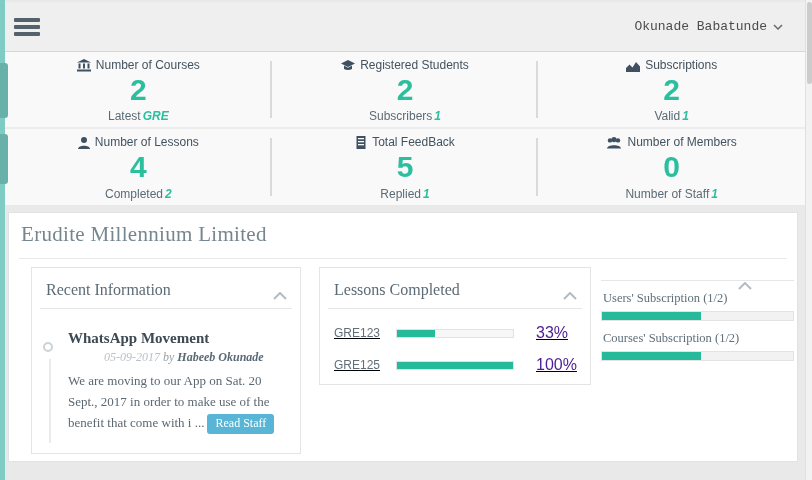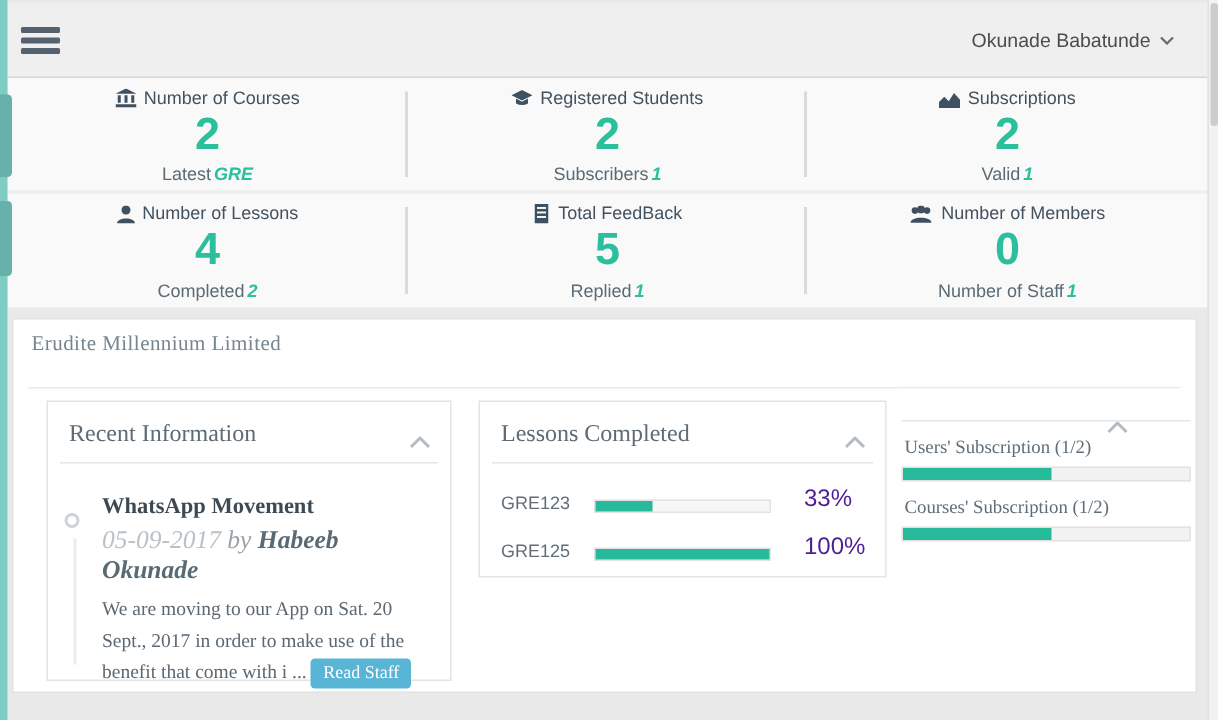--- a/index.html
+++ b/index.html
@@ -7,62 +7,62 @@
   body { position:relative; background:#e9e9e9; font-family:"Liberation Sans", sans-serif; }
 
   .left-strip { position:absolute; left:0; top:0; width:5px; height:480px; background:#7fccc5; z-index:5; }
   .strip-seg { position:absolute; left:0; width:8px; background:#68b1aa; border-radius:0 3px 3px 0; z-index:6; }
   .strip-seg.s1 { top:63px; height:55px; }
   .strip-seg.s2 { top:134px; height:50px; }
 
   .scrollbar { position:absolute; right:0; top:0; width:7px; height:480px; background:#f2f2f2; border-left:1px solid #e0e0e0; z-index:7; }
   .scroll-thumb { position:absolute; left:1px; top:2px; width:5px; height:82px; background:#cccccc; border-radius:3px; }
 
-  .header { position:absolute; left:5px; top:2px; right:7px; height:50px; background:#efefef; border-bottom:1px solid #d7d7d7; }
+  .header { position:absolute; left:5px; top:2px; right:7px; height:50px; background:#efefef; border-bottom:1px solid #d7d7d7;font-family:Liberation Mono, monospace; }
   .hamburger { position:absolute; left:9px; top:16px; width:26px; cursor:pointer; }
   .hamburger .bar { height:4px; background:#55626e; border-radius:1px; margin-bottom:3px; }
   .hamburger .bar:last-child { margin-bottom:0; }
   .user-menu { position:absolute; right:22px; top:17px; font-size:13px; color:#4c4c4c; cursor:pointer; display:flex; align-items:center; gap:6px; }
 
   .stats { position:absolute; left:5px; top:52px; right:7px; height:153px; background:#f9f9f9;
            display:grid; grid-template-columns:1fr 1fr 1fr; grid-template-rows:1fr 1fr; }
   .stat-cell { position:relative; display:flex; flex-direction:column; align-items:center; justify-content:center; padding-top:2px; }
   .stat-cell.divider-r::after { content:""; position:absolute; right:0; top:9px; bottom:9px; width:2px; background:#dadada; }
   .stat-cell.row1 { border-bottom:2px solid #ededed; }
   .stat-label { display:flex; align-items:flex-end; gap:5px; font-size:12px; color:#43525f; }
   .stat-label svg { display:block; }
   .stat-value { font-size:30px; font-weight:bold; color:#2bbf9e; line-height:1.15; margin:1px 0 2px; }
   .stat-sub { font-size:12px; color:#5b6b76; }
   .stat-sub i { color:#2bbf9e; font-style:italic; font-weight:bold; margin-left:2px; }
 
   .main-panel { position:absolute; left:8px; top:212px; width:790px; height:250px; background:#ffffff; border:1px solid #e2e2e2; }
-  .panel-title { position:absolute; left:12px; top:9px; font-family:"Liberation Serif", serif; font-size:14px; color:#76868f; letter-spacing:0.3px; }
+  .panel-title { position:absolute; left:12px; top:9px; font-family:"Liberation Serif", serif; font-size:21px; color:#76868f; letter-spacing:0.3px; }
   .panel-divider { position:absolute; left:10px; right:10px; top:45px; border-bottom:1px solid #e9e9e9; }
 
   .card { position:absolute; background:#fff; border:1px solid #e4e4e4; }
   .card-header { position:relative; padding:13px 14px 9px; font-family:"Liberation Serif", serif; font-size:16px; color:#5c6b75; }
   .chev { position:absolute; right:13px; top:18px; cursor:pointer; }
   .card-divider { margin:0 8px; border-bottom:1px solid #e6e6e6; }
 
   .card1 { left:22px; top:54px; width:270px; height:187px; }
   .tl-circle { position:absolute; left:11px; top:74px; width:10px; height:10px; border:2px solid #ccd2d6; border-radius:50%; background:#fff; }
   .tl-line { position:absolute; left:17px; top:91px; width:2px; height:84px; background:#e9ebec; }
   .post { position:absolute; left:36px; top:62px; right:12px; font-family:"Liberation Serif", serif; }
   .post-title { font-size:15px; font-weight:bold; color:#3d4a54; }
-  .post-meta { font-size:17px; font-style:italic; margin-top:3px; }
+  .post-meta { font-size:12px; font-style:italic; margin-top:3px;margin-left:36px; }
   .post-meta .date { color:#b9c1c7; }
   .post-meta .by { color:#98a2aa; }
   .post-meta .author { color:#5a6a75; font-weight:bold; }
   .post-excerpt { margin-top:6px; font-size:13px; color:#5c6872; line-height:1.6; }
   .read-more { display:inline-block; background:#58b5d5; color:#fff; font-family:"Liberation Serif", serif;
                font-size:12px; padding:2px 8px 3px; border-radius:3px; border:none; cursor:pointer; margin-left:3px; }
 
   .card2 { left:310px; top:54px; width:272px; height:118px; }
   .bar-rows { padding:15px 14px 0; }
-  .bar-row { display:flex; align-items:flex-end; margin-bottom:14px; }
+  .bar-row { display:flex; align-items:center; margin-bottom:14px;text-decoration:underline; }
   .bar-label { width:48px; font-size:12px; color:#5f6e79; }
   .bar-track { flex:1; height:9px; background:#f7f7f7; border:1px solid #e2e2e2; margin-left:14px; }
   .bar-fill { height:100%; background:#26b99a; }
   .bar-pct { width:40px; font-size:16px; color:#4c1d95; margin-left:22px; }
 
   .card3 { left:592px; top:46px; width:193px; height:138px; border:none; }
   .card3 .card-header { padding:12px 2px 9px 2px; }
   .card3 .chev { right:42px; top:17px; }
   .card3 .card-divider { margin:0; }
   .sub-row { margin-top:10px; }

